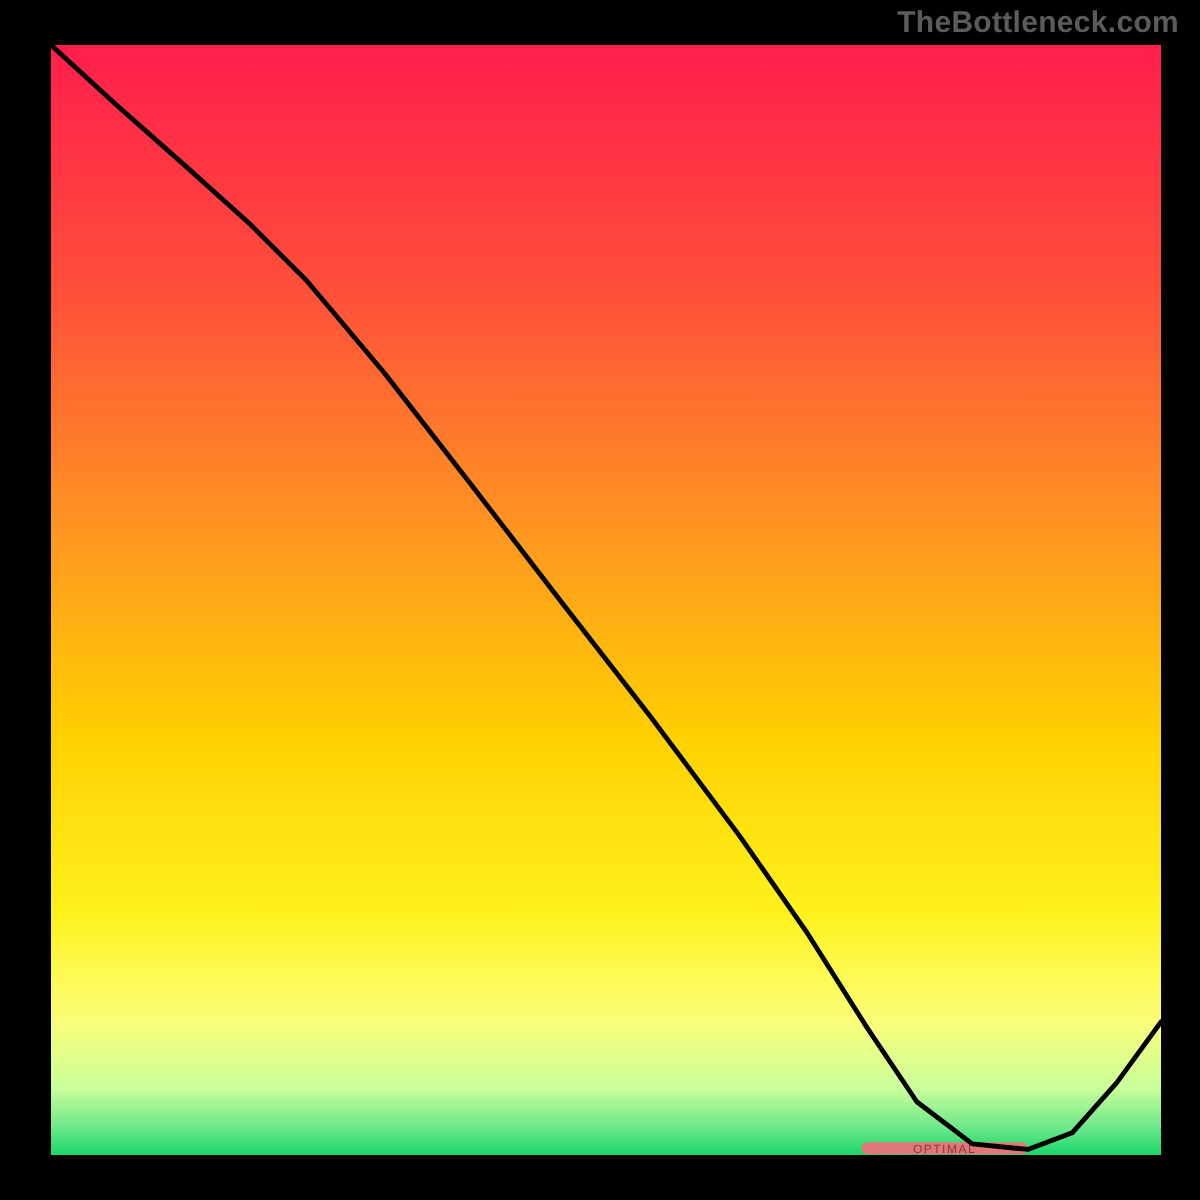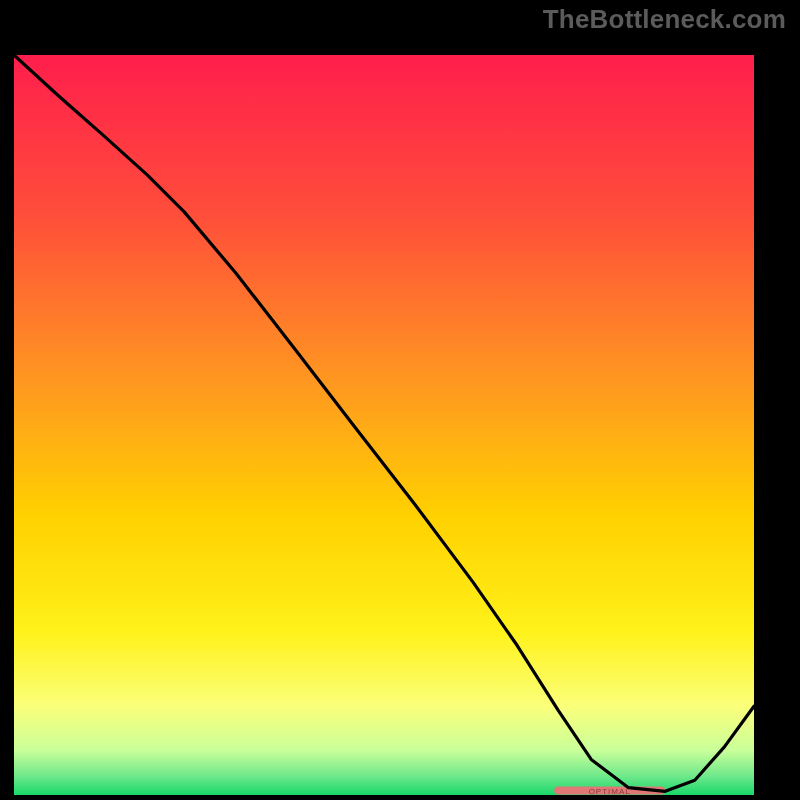--- a/index.html
+++ b/index.html
@@ -15,32 +15,31 @@
     position: relative;
     width: 800px;
     height: 800px;
     background: #000;
   }
   .watermark {
     position: absolute;
     top: 4px;
     right: 14px;
     color: #5b5b5b;
-    font-size: 26px;
+    font-size: 20px;
     font-weight: 600;
     letter-spacing: 0.2px;
     user-select: none;
   }
   .plot-area {
     position: absolute;
-    left: 14px;
+    left: 34px;
     top: 30px;
     width: 740px;
     height: 714px;
-    margin-top: 25px;
   }
   svg {
     display: block;
   }
 </style>
 </head>
 <body>
 
 <div class="root">
   <div class="watermark">TheBottleneck.com</div>

